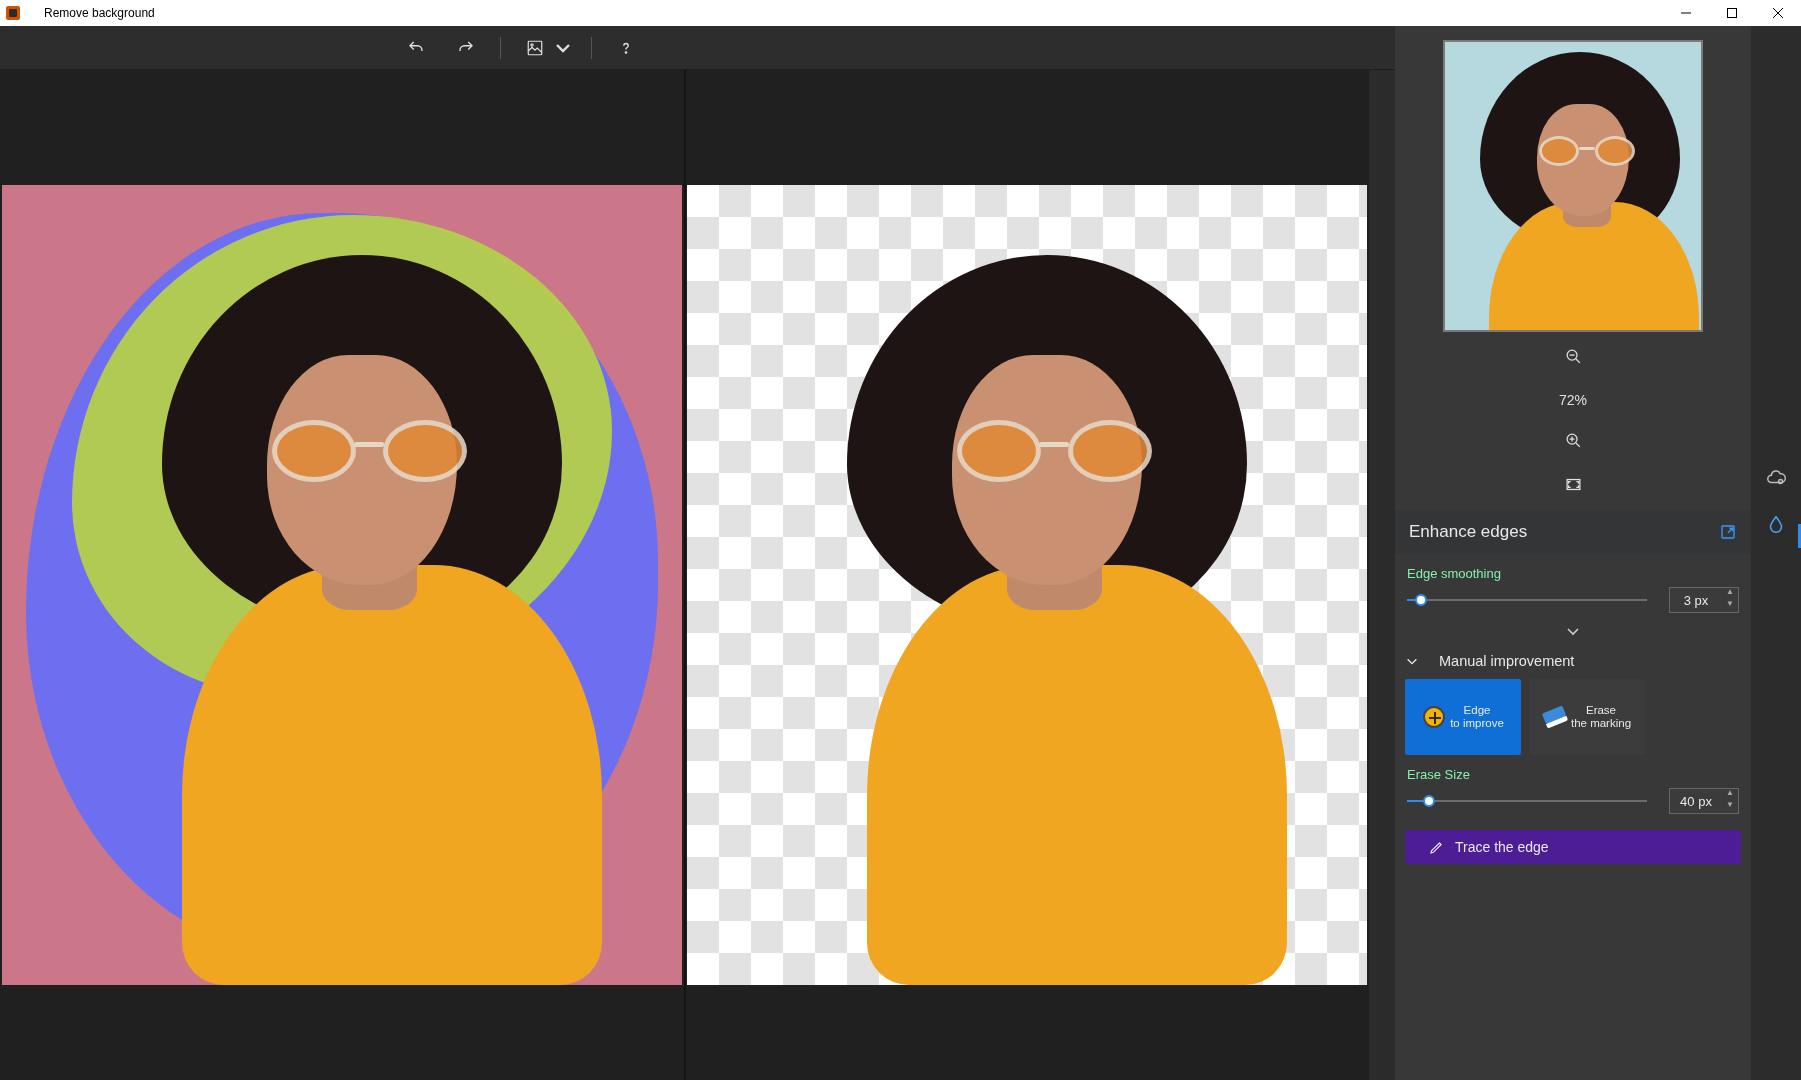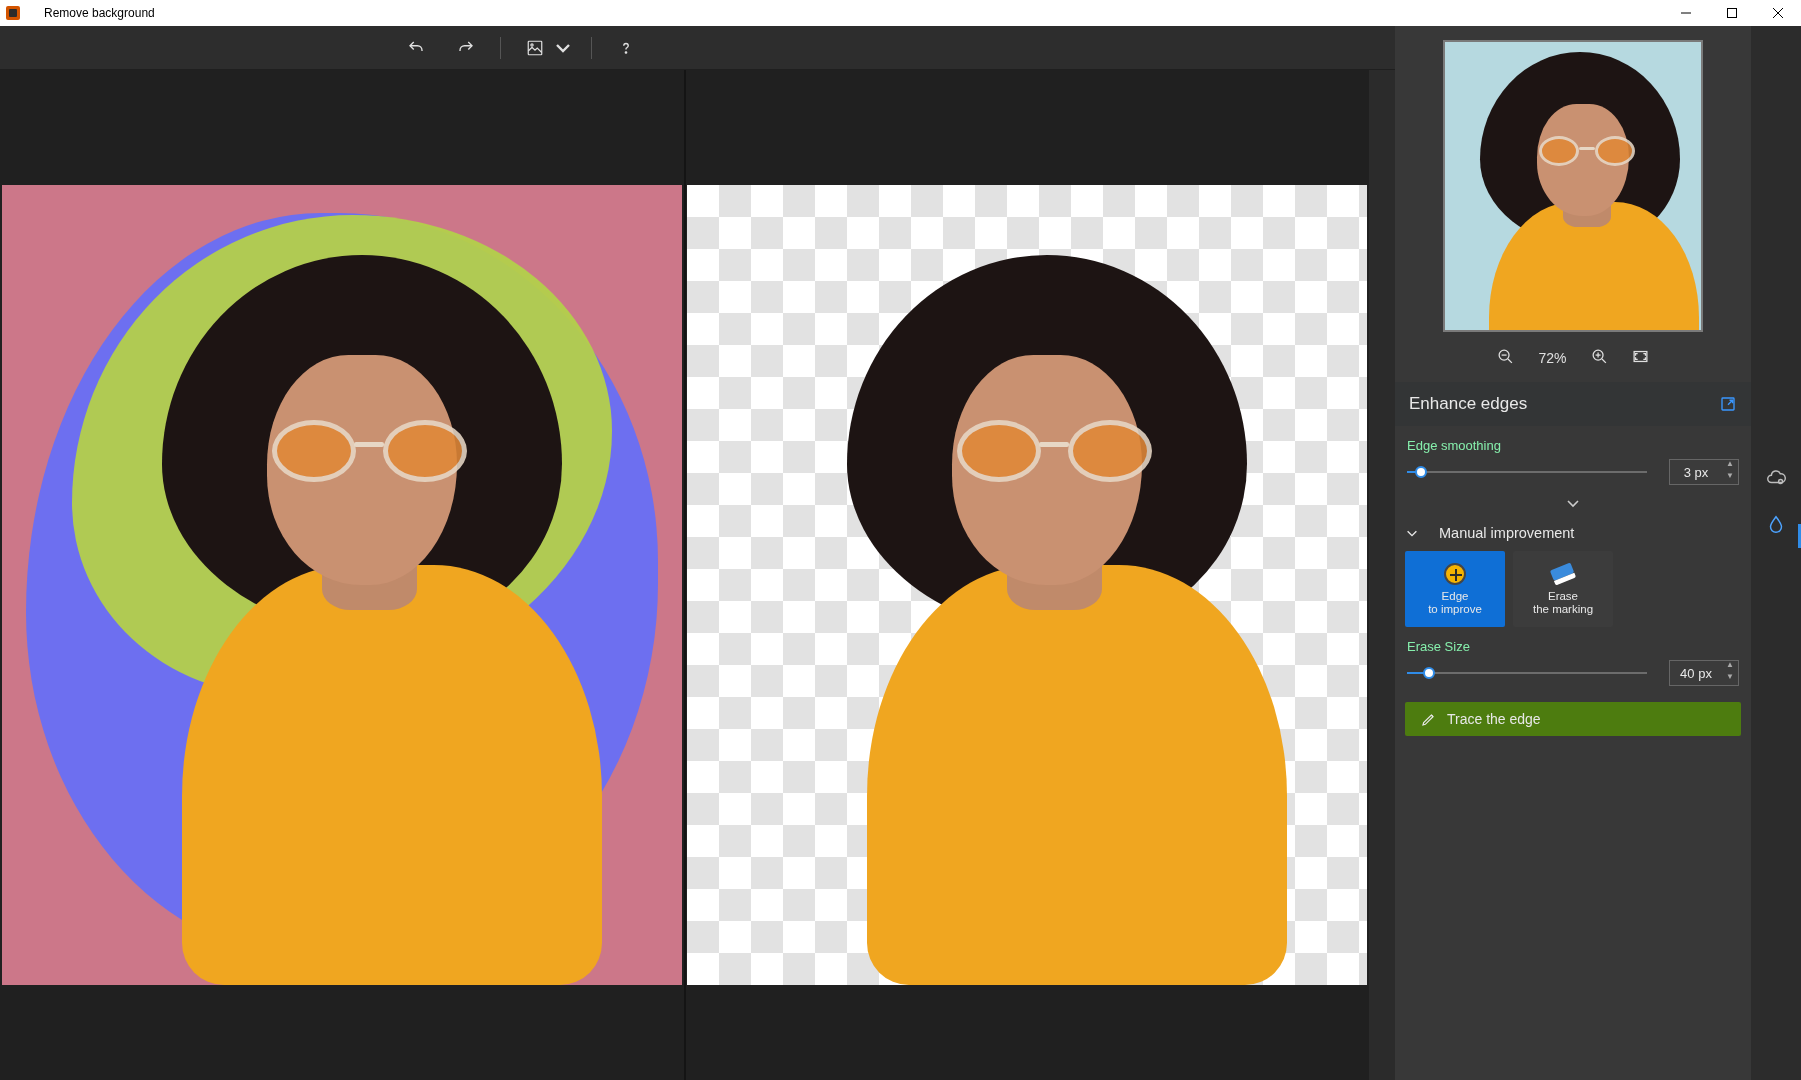--- a/index.html
+++ b/index.html
@@ -72,21 +72,21 @@
 .thumb-wrap{ width:100%; display:flex; justify-content:center; padding:6px 0 10px;}
 .thumb{ width:260px; height:292px; background:#b6d9e0; border:2px solid #7a7a7a; position:relative; overflow:hidden;}
 .thumb .hair{ left:35px; top:10px; width:200px; height:195px;}
 .thumb .face{ left:92px; top:62px; width:92px; height:112px;}
 .thumb .glasses{left:94px; top:94px; width:96px; height:32px;}
 .thumb .lens{width:40px;height:30px;border-width:3px;}
 .thumb .bridge{left:40px;top:11px;width:16px;height:3px;}
 .thumb .sweater{left:44px; top:160px; width:210px; height:210px;}
 .thumb .neck{left:118px; top:150px; width:48px; height:35px;}
 
-.zoom-row{ display:flex; align-items:center; justify-content:center; gap:24px; padding:6px 0 14px; font-size:14px; color:#e0e0e0;}
+.zoom-row{ display:flex; align-items:center; justify-content:center; gap:24px; padding:6px 0 14px; font-size:14px; color:#e0e0e0;flex-direction:column;}
 .zoom-row svg{width:17px;height:17px;}
 .zi{cursor:pointer;}
 
 .section-bar{ display:flex; align-items:center; justify-content:space-between; height:44px; background:#333536; margin:0 -10px; padding:0 14px; font-size:17px;}
 .section-bar svg{width:18px;height:18px;color:#3a97ff;}
 
 .field-row{ padding:12px 2px 2px; }
 .field-label{ font-size:13px; color:#86efac; margin-bottom:6px;}
 .slider-row{ display:flex; align-items:center; gap:22px;}
 .slider{ position:relative; flex:1; height:16px;}
@@ -98,32 +98,32 @@
 .spin-arrows{ width:16px; display:flex; flex-direction:column;}
 .spin-arrows div{height:12px; font-size:8px; line-height:8px; text-align:center; color:#aaa; }
 
 .expand-row{display:flex; justify-content:center; padding:8px 0 4px;}
 .expand-row svg{width:16px;height:16px;color:#ccc;}
 
 .subsection{display:flex; align-items:center; gap:20px; padding:10px 0 10px; font-size:14.5px;}
 .subsection svg{width:14px;height:14px;}
 
 .tool-cards{ display:flex; gap:8px;}
-.tool-card{ width:100px; height:76px; background:#3c3c3c; display:flex; flex-direction:column; align-items:center; justify-content:center; gap:4px; font-size:11.5px; text-align:center; line-height:1.15; border-radius:2px;}
+.tool-card{ width:116px; height:76px; background:#3c3c3c; display:flex; align-items:center; justify-content:center; gap:4px; font-size:11.5px; text-align:center; line-height:1.15; border-radius:2px;}
 .tool-card.active{ background:#0f6fd6;}
 .tool-card .ico{width:24px;height:24px; display:flex; align-items:center; justify-content:center;}
 .ico-plus{width:22px;height:22px;border-radius:50%; background:#f5b301; border:2px solid #454545; position:relative;}
 .ico-plus::before,.ico-plus::after{content:"";position:absolute;background:#2b2b2b;}
 .ico-plus::before{left:9px; top:4px; width:2px; height:12px;}
 .ico-plus::after{left:4px; top:9px; width:12px; height:2px;}
 .ico-eraser{width:22px;height:16px; transform:rotate(-22deg);}
 .ico-eraser .body{width:22px;height:11px;background:#3a8bdc; border-radius:2px;}
 .ico-eraser .tip{width:22px;height:5px;background:#ffffff; border-radius:0 0 2px 2px;}
 
-.trace-btn{ margin-top:14px; display:inline-flex; align-items:center; gap:10px; background:#4d7c0f; padding:9px 16px; font-size:14px; border-radius:2px;}
+.trace-btn{ margin-top:14px; display:inline-flex; align-items:center; gap:10px; background:#4c1d95; padding:9px 24px; font-size:14px; border-radius:2px;}
 .trace-btn svg{width:16px;height:16px;}
 
 .footer-btns{ position:absolute; left:0; right:0; bottom:0; height:68px; display:flex; background:#383838;}
 .fbtn{ flex:1; display:flex; align-items:center; justify-content:center; text-align:center; font-size:14.5px; line-height:1.25; padding:0 18px;}
 .fbtn.primary{ background:#0f6fd6;}
 .fbtn.sec{ background:#3f3f3f;}
 </style>
 </head>
 <body>
 

